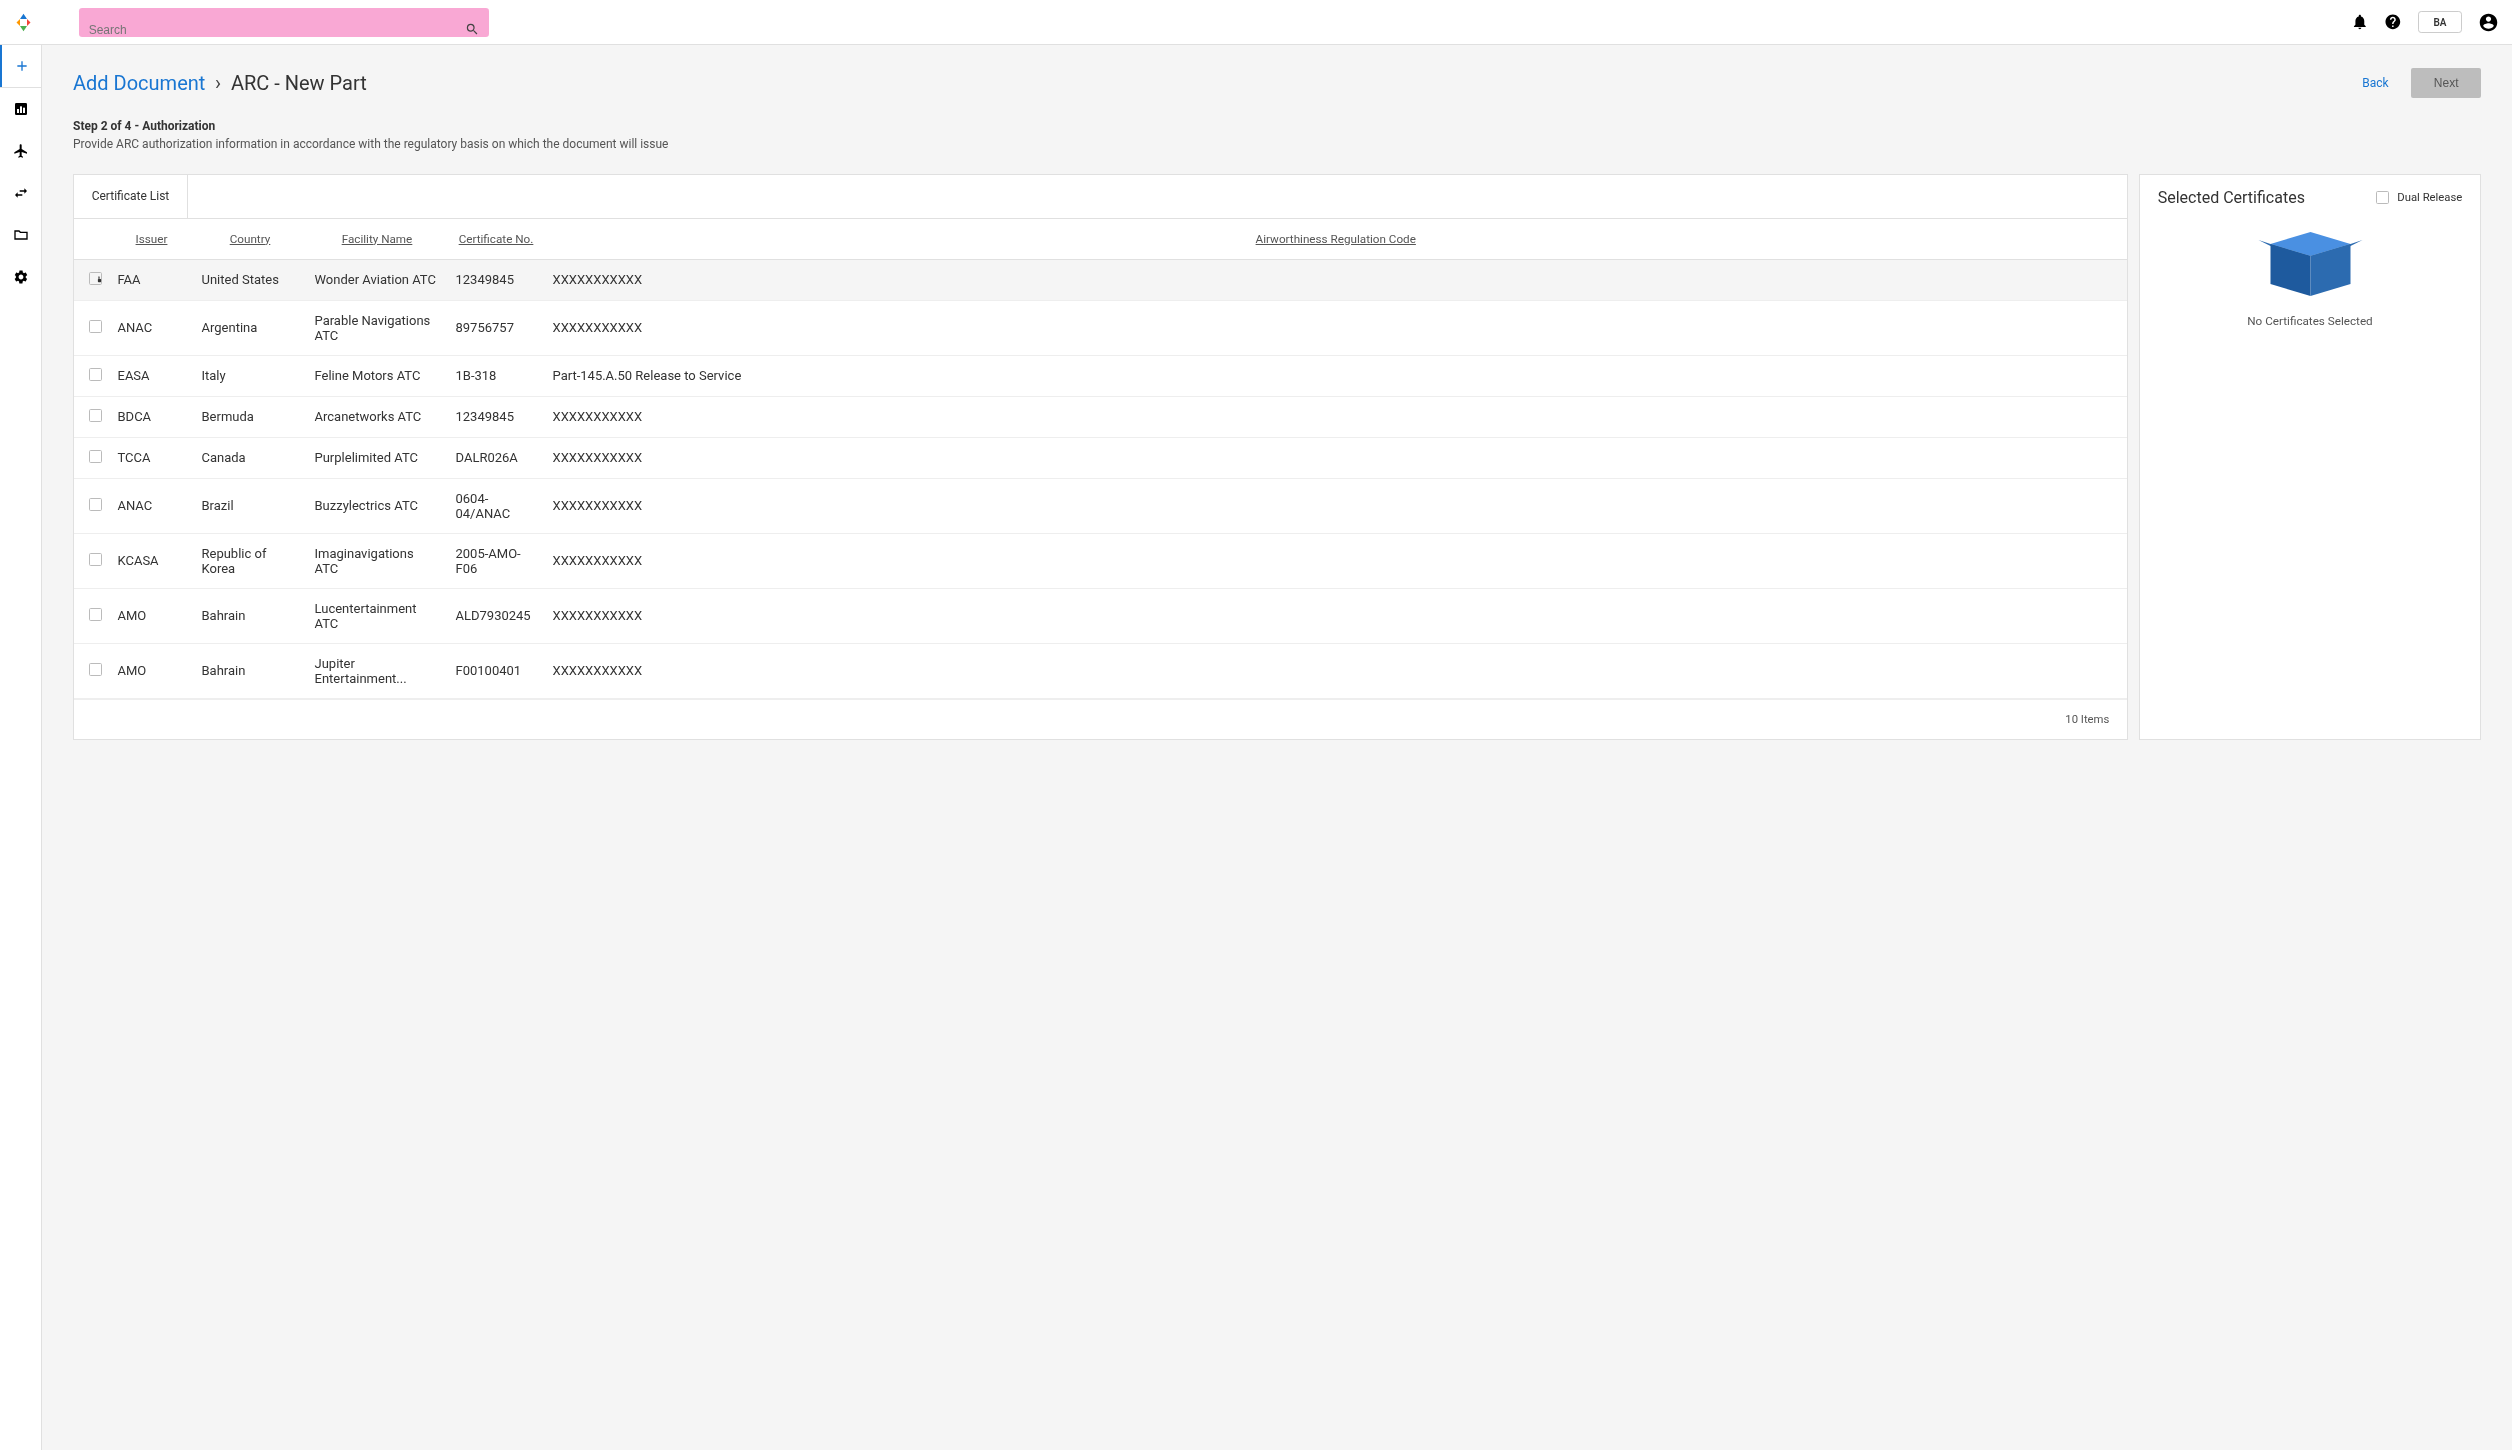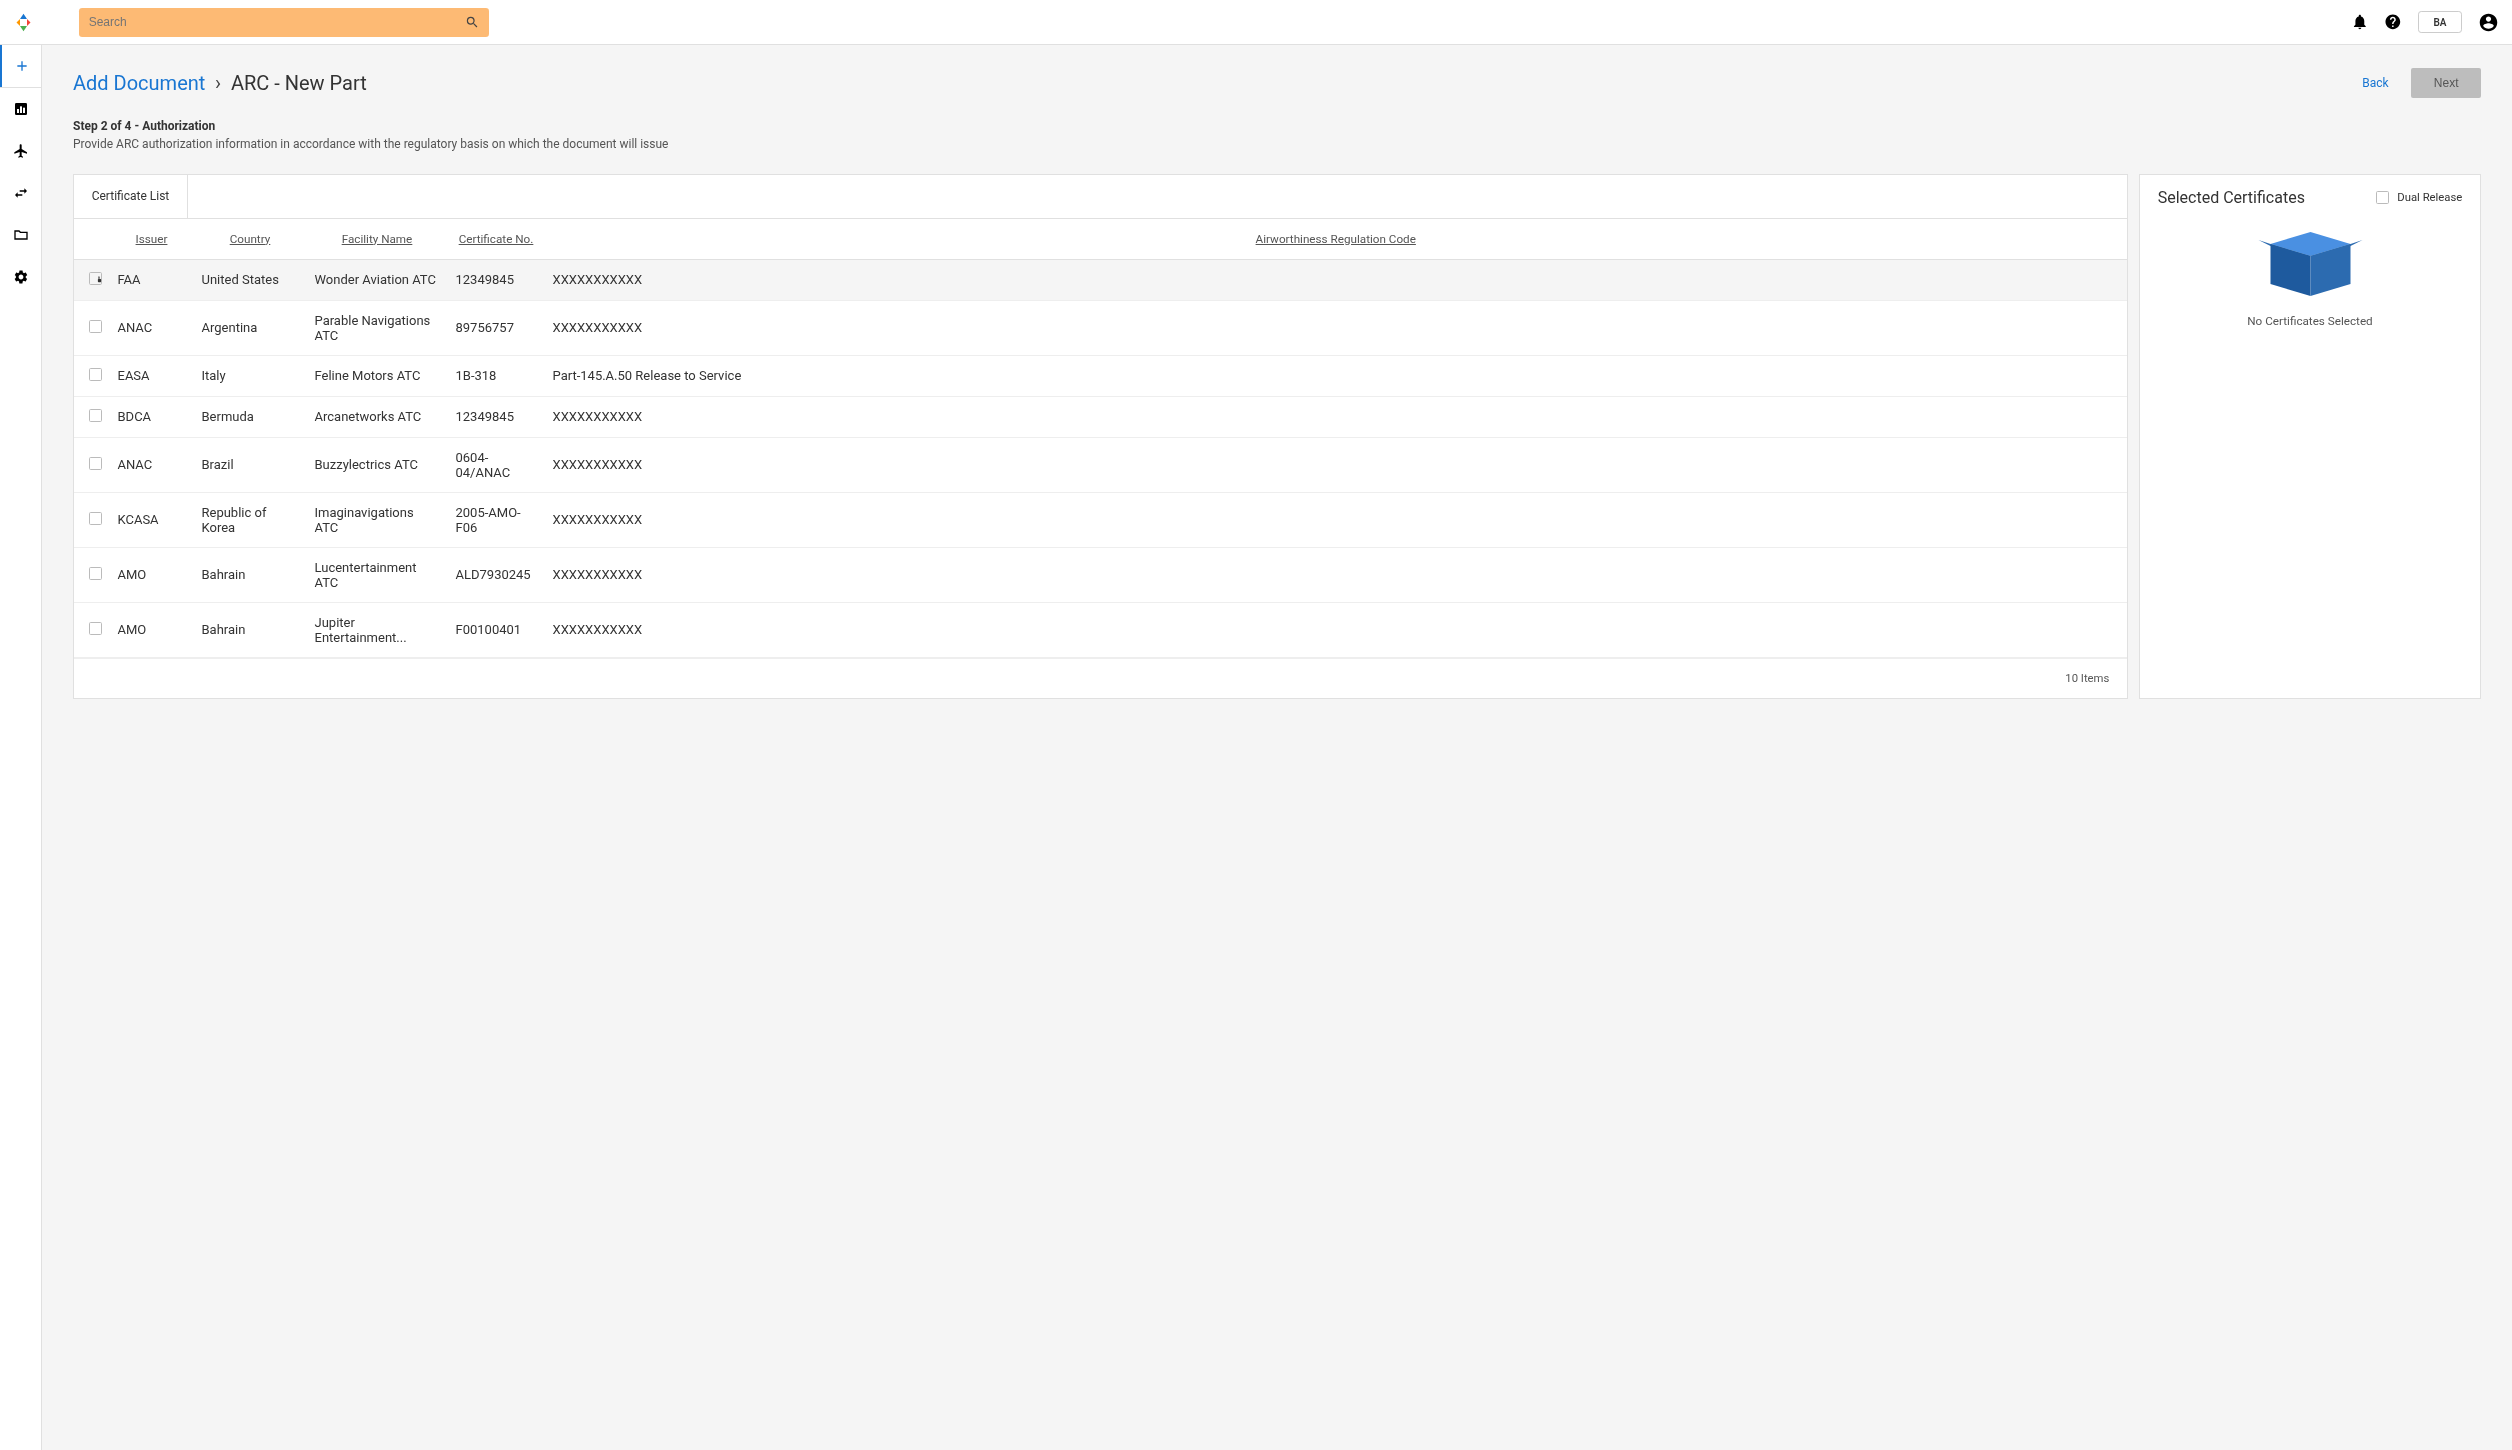--- a/index.html
+++ b/index.html
@@ -1,21 +1,21 @@
 <!DOCTYPE html>
 <html style="font-size:13px"><head>
 <meta charset="utf-8">
 <style>
 * { box-sizing: border-box; margin: 0; padding: 0; }
 body { font-family: -apple-system, BlinkMacSystemFont, "Segoe UI", Roboto, Arial, sans-serif; background: #fff; color: #333; font-size: 11.3px; }
 
 
 .header { height: 45px; border-bottom: 0.8px solid #e0e0e0; display: flex; align-items: center; padding: 0 13px; gap: 13px; }
 .logo { width: 21px; height: 21px; margin-right: 32px; }
-.search-box { flex: 0 0 410px; background: #fdba74; border-radius: 3.2px; height: 29px; display: flex; align-items: center; padding: 0 9.7px; gap: 30px; }
+.search-box { flex: 0 0 410px; background: #f9a8d4; border-radius: 3.2px; height: 29px; display: flex; align-items: flex-end; padding: 0 9.7px; gap: 30px; }
 .search-box input { flex: 1; border: none; background: transparent; outline: none; font-size: 12px; color: #666; }
 .search-box .search-icon { width: 14.5px; height: 14.5px; margin-left: 6.4px; }
 .header-spacer { flex: 1; }
 .header-icons { display: flex; align-items: center; gap: 16px; }
 .header-icon { width: 17.7px; height: 17.7px; cursor: pointer; }
 .user-box { border: 0.8px solid #ccc; border-radius: 3.2px; padding: 4.8px 14.5px; font-weight: 600; font-size: 10px; display: flex; align-items: flex-end; cursor: pointer; }
 .avatar-icon { width: 21px; height: 21px; cursor: pointer; }
 
 
 .main { display: flex; height: calc(100vh - 45px); }
@@ -212,20 +212,28 @@
               <tr>
                 <td style="position: relative;"><span class="checkbox-box"></span></td>
                 <td>BDCA</td>
                 <td>Bermuda</td>
                 <td>Arcanetworks ATC</td>
                 <td>12349845</td>
                 <td>XXXXXXXXXXX</td>
               </tr>
               <tr>
                 <td style="position: relative;"><span class="checkbox-box"></span></td>
+                <td>TCCA</td>
+                <td>Canada</td>
+                <td>Purplelimited ATC</td>
+                <td>DALR026A</td>
+                <td>XXXXXXXXXXX</td>
+              </tr>
+              <tr>
+                <td style="position: relative;"><span class="checkbox-box"></span></td>
                 <td>ANAC</td>
                 <td>Brazil</td>
                 <td>Buzzylectrics ATC</td>
                 <td>0604-04/ANAC</td>
                 <td>XXXXXXXXXXX</td>
               </tr>
               <tr>
                 <td style="position: relative;"><span class="checkbox-box"></span></td>
                 <td>KCASA</td>
                 <td>Republic of Korea</td>

